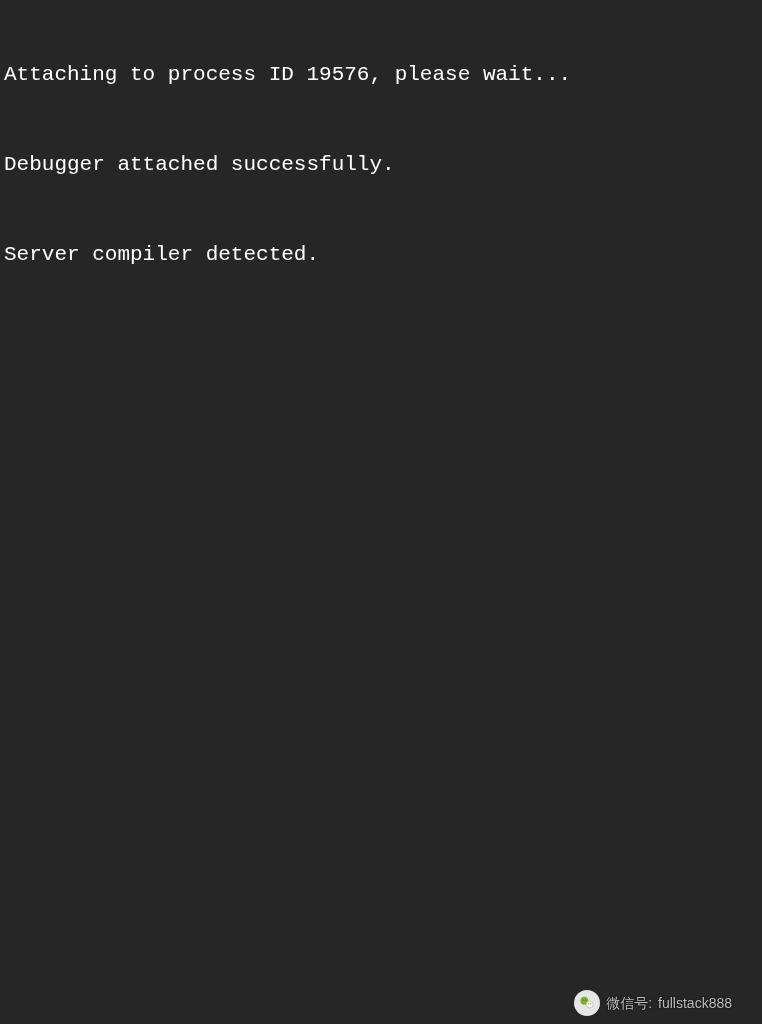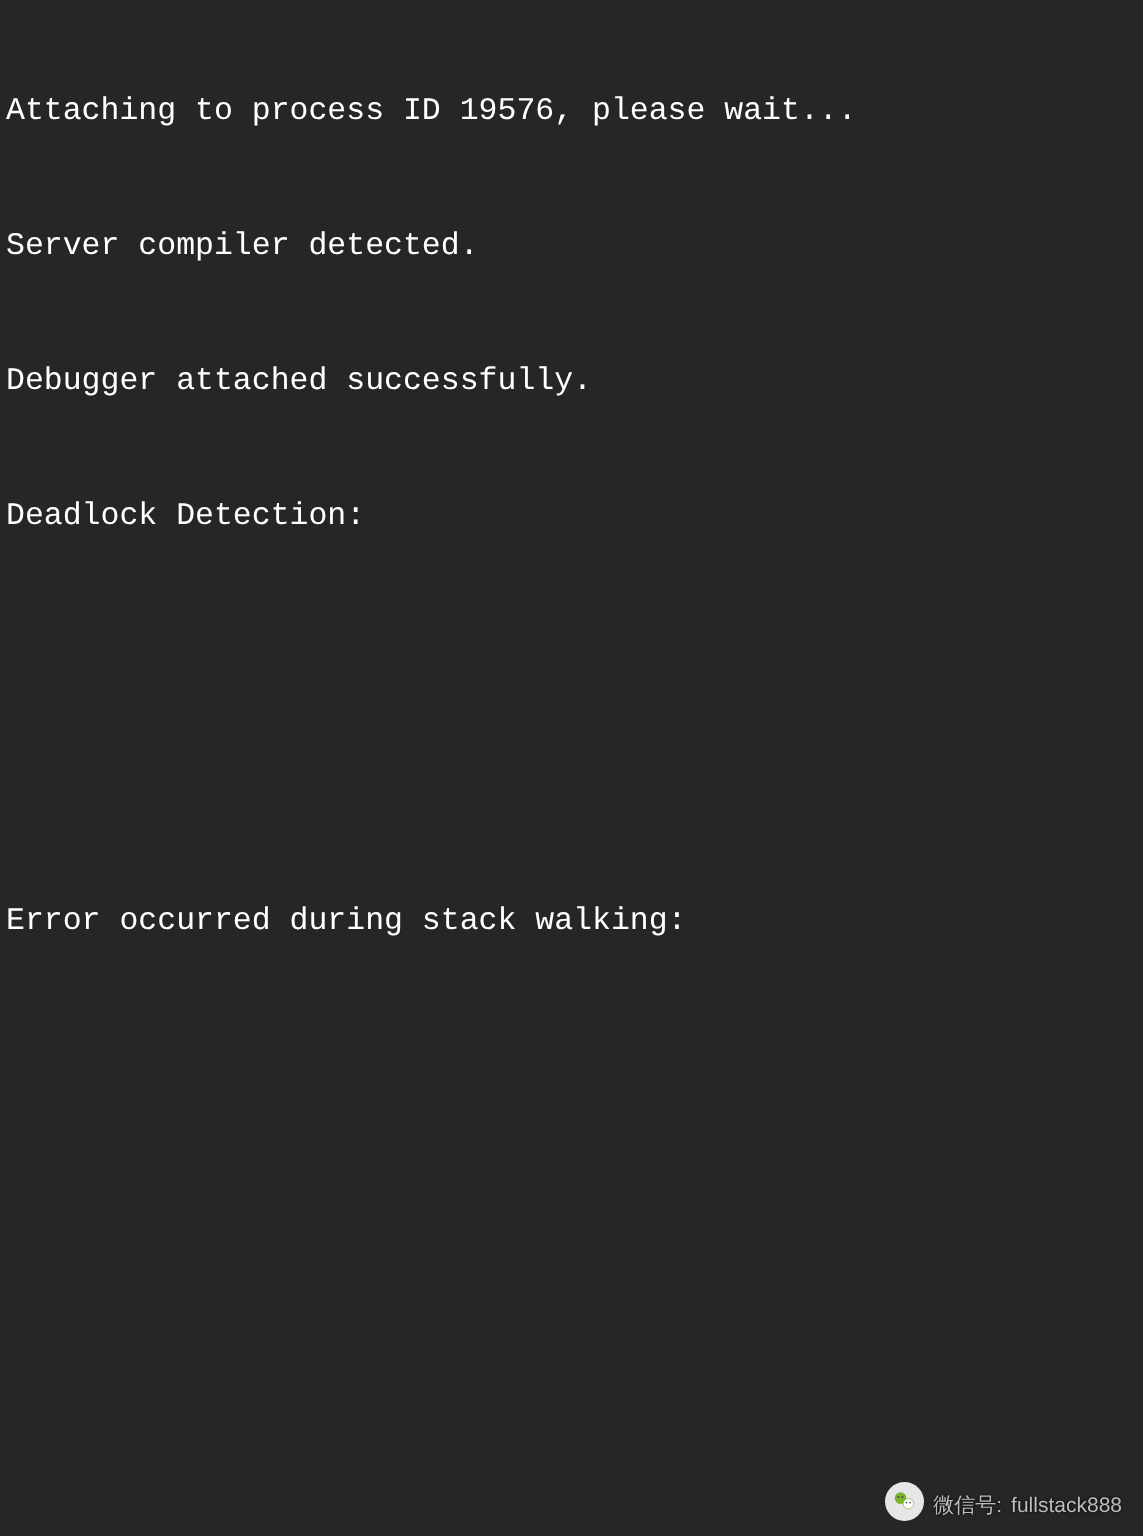--- a/index.html
+++ b/index.html
@@ -21,24 +21,24 @@
     white-space: pre;
     padding: 0px 4px 0 4px;
     box-sizing: border-box;
     position: relative;
   }
   .line {
     display: block;
   }
   .watermark {
     position: absolute;
-    right: 14px;
+    right: 30px;
     bottom: 6px;
     display: flex;
-    align-items: flex-start;
+    align-items: center;
     gap: 6px;
     font-family: -apple-system, Arial, sans-serif;
     font-size: 14px;
     color: #bdbdbd;
     text-shadow: 0 0 2px #000;
   }
   .wm-circle {
     width: 26px;
     height: 26px;
     border-radius: 50%;
@@ -51,26 +51,24 @@
     width: 18px;
     height: 18px;
     display: block;
   }
 </style>
 </head>
 <body>
 
 <div class="terminal">
   <span class="line">Attaching to process ID 19576, please wait...</span>
+  <span class="line">Debugger attached successfully.</span>
   <span class="line">Server compiler detected.</span>
-  <span class="line">Debugger attached successfully.</span>
-  <span class="line">Deadlock Detection:</span>
   <span class="line">&nbsp;</span>
   <span class="line">&nbsp;</span>
-  <span class="line">Error occurred during stack walking:</span>
   <span class="line">&nbsp;</span>
   
   
   
   
   
   
   
   
   

